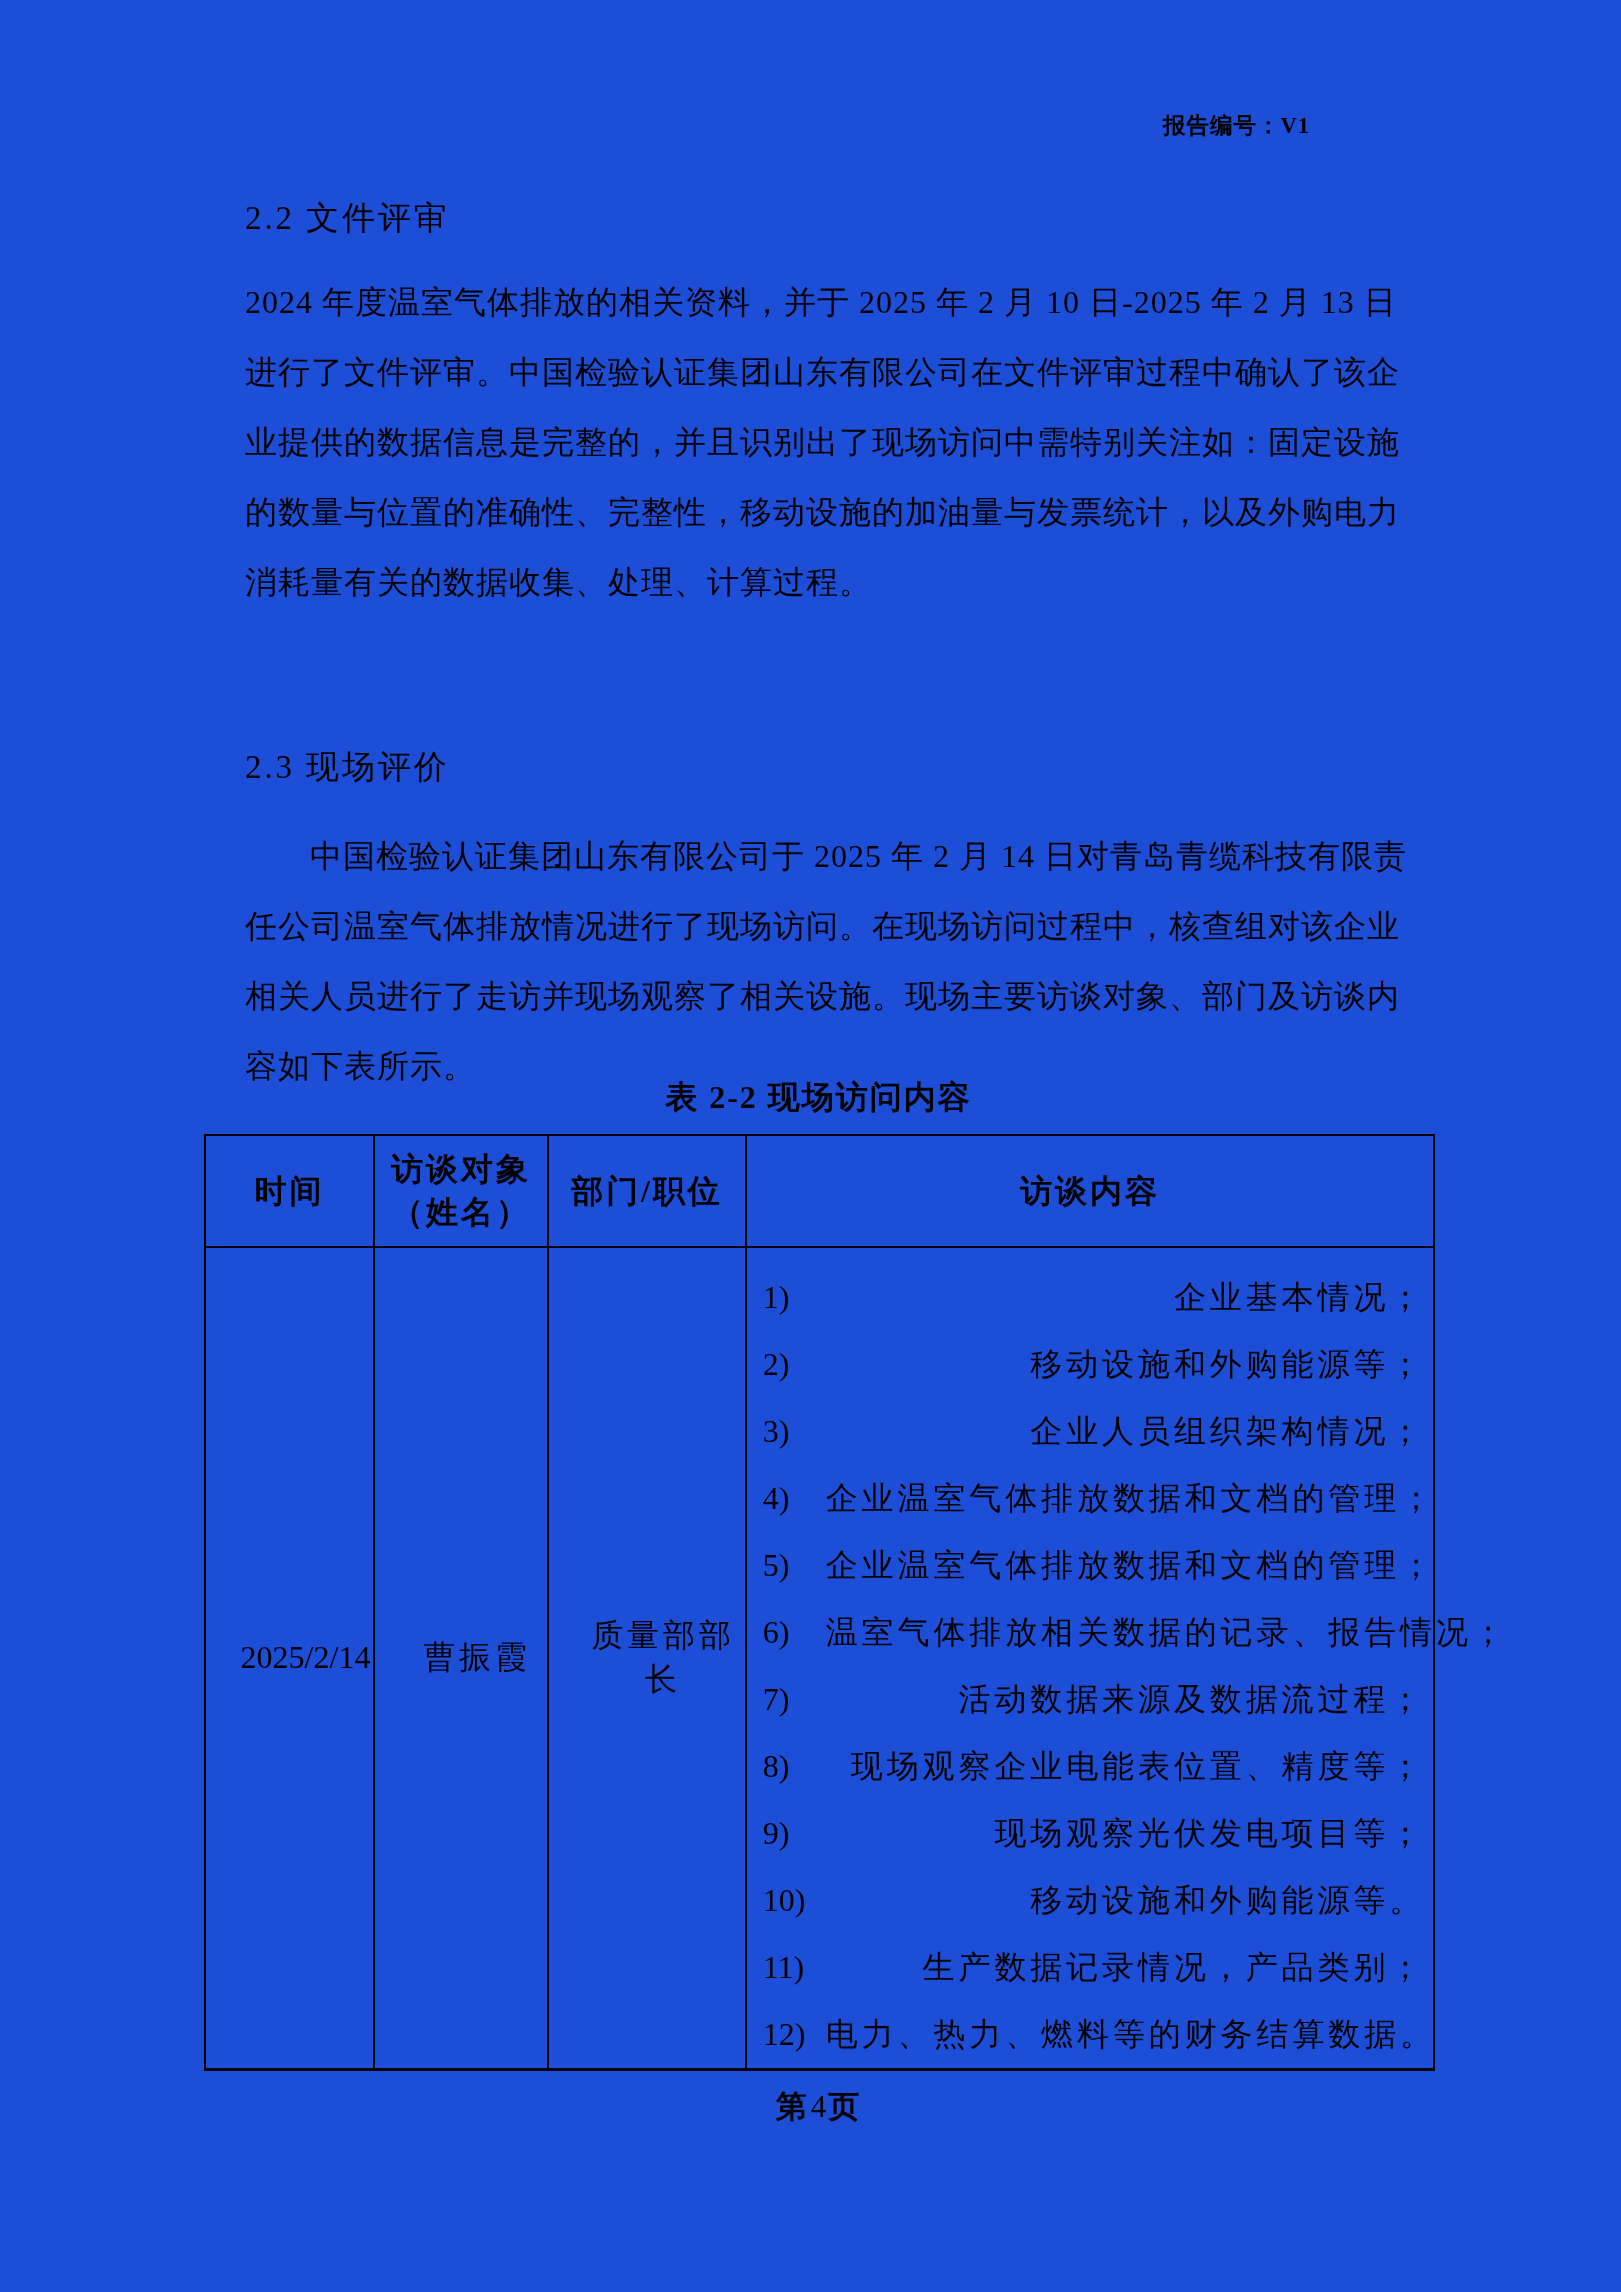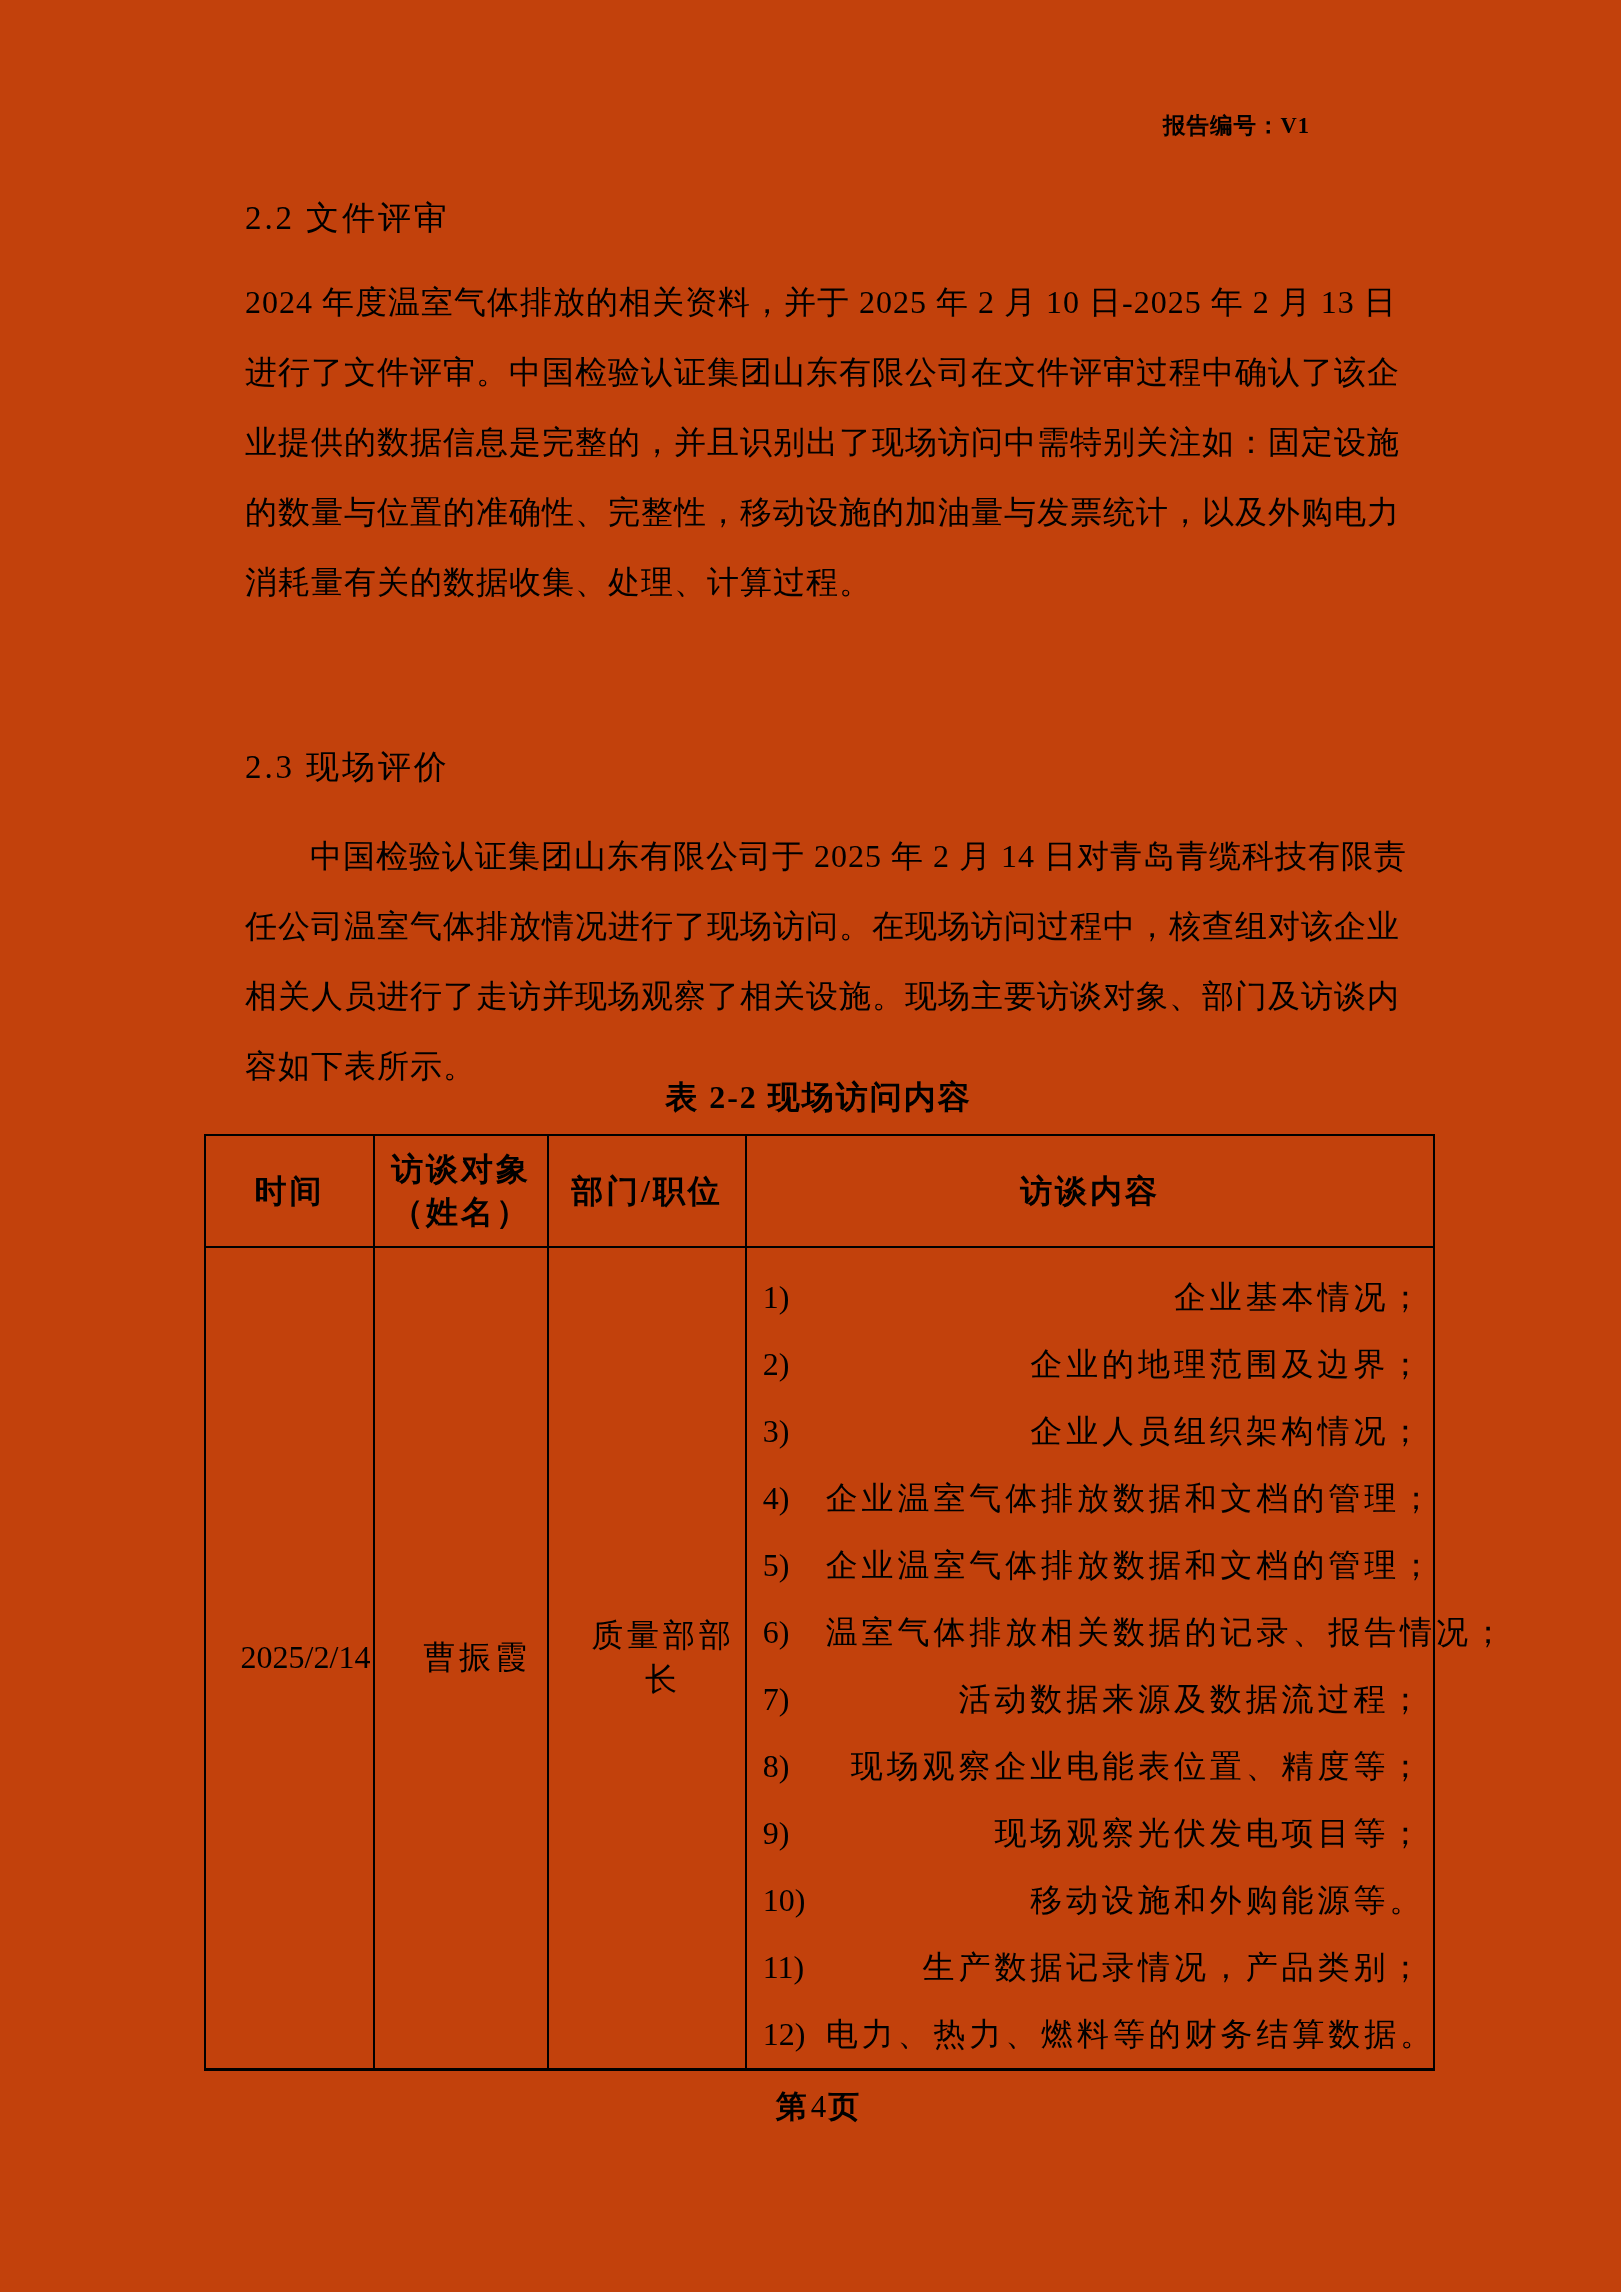--- a/index.html
+++ b/index.html
@@ -4,21 +4,21 @@
 <style>
   html, body {
     margin: 0;
     padding: 0;
     background: #ffffff;
   }
   .page {
     position: relative;
     width: 1621px;
     height: 2293px;
-    background: #c2410c;
+    background: #1d4ed8;
     color: #000000;
     font-family: "Liberation Serif", "DejaVu Serif", serif;
     overflow: hidden;
   }
   .report-no {
     position: absolute;
     top: 110px;
     right: 311px;
     font-size: 22.5px;
     font-weight: bold;
@@ -178,21 +178,21 @@
         <td class="mid time-cell">2025/2/14</td>
         <td class="mid">曹振霞</td>
         <td class="mid">质量部部长</td>
         <td class="content-cell">
           <div class="item">
               <span class="num">1)</span>
               <span class="txt">企业基本情况；</span>
             </div>
           <div class="item">
               <span class="num">2)</span>
-              <span class="txt">企业的地理范围及边界；</span>
+              <span class="txt">移动设施和外购能源等；</span>
             </div>
           <div class="item">
               <span class="num">3)</span>
               <span class="txt">企业人员组织架构情况；</span>
             </div>
           <div class="item">
               <span class="num">4)</span>
               <span class="txt">企业温室气体排放数据和文档的管理；</span>
             </div>
           <div class="item">

